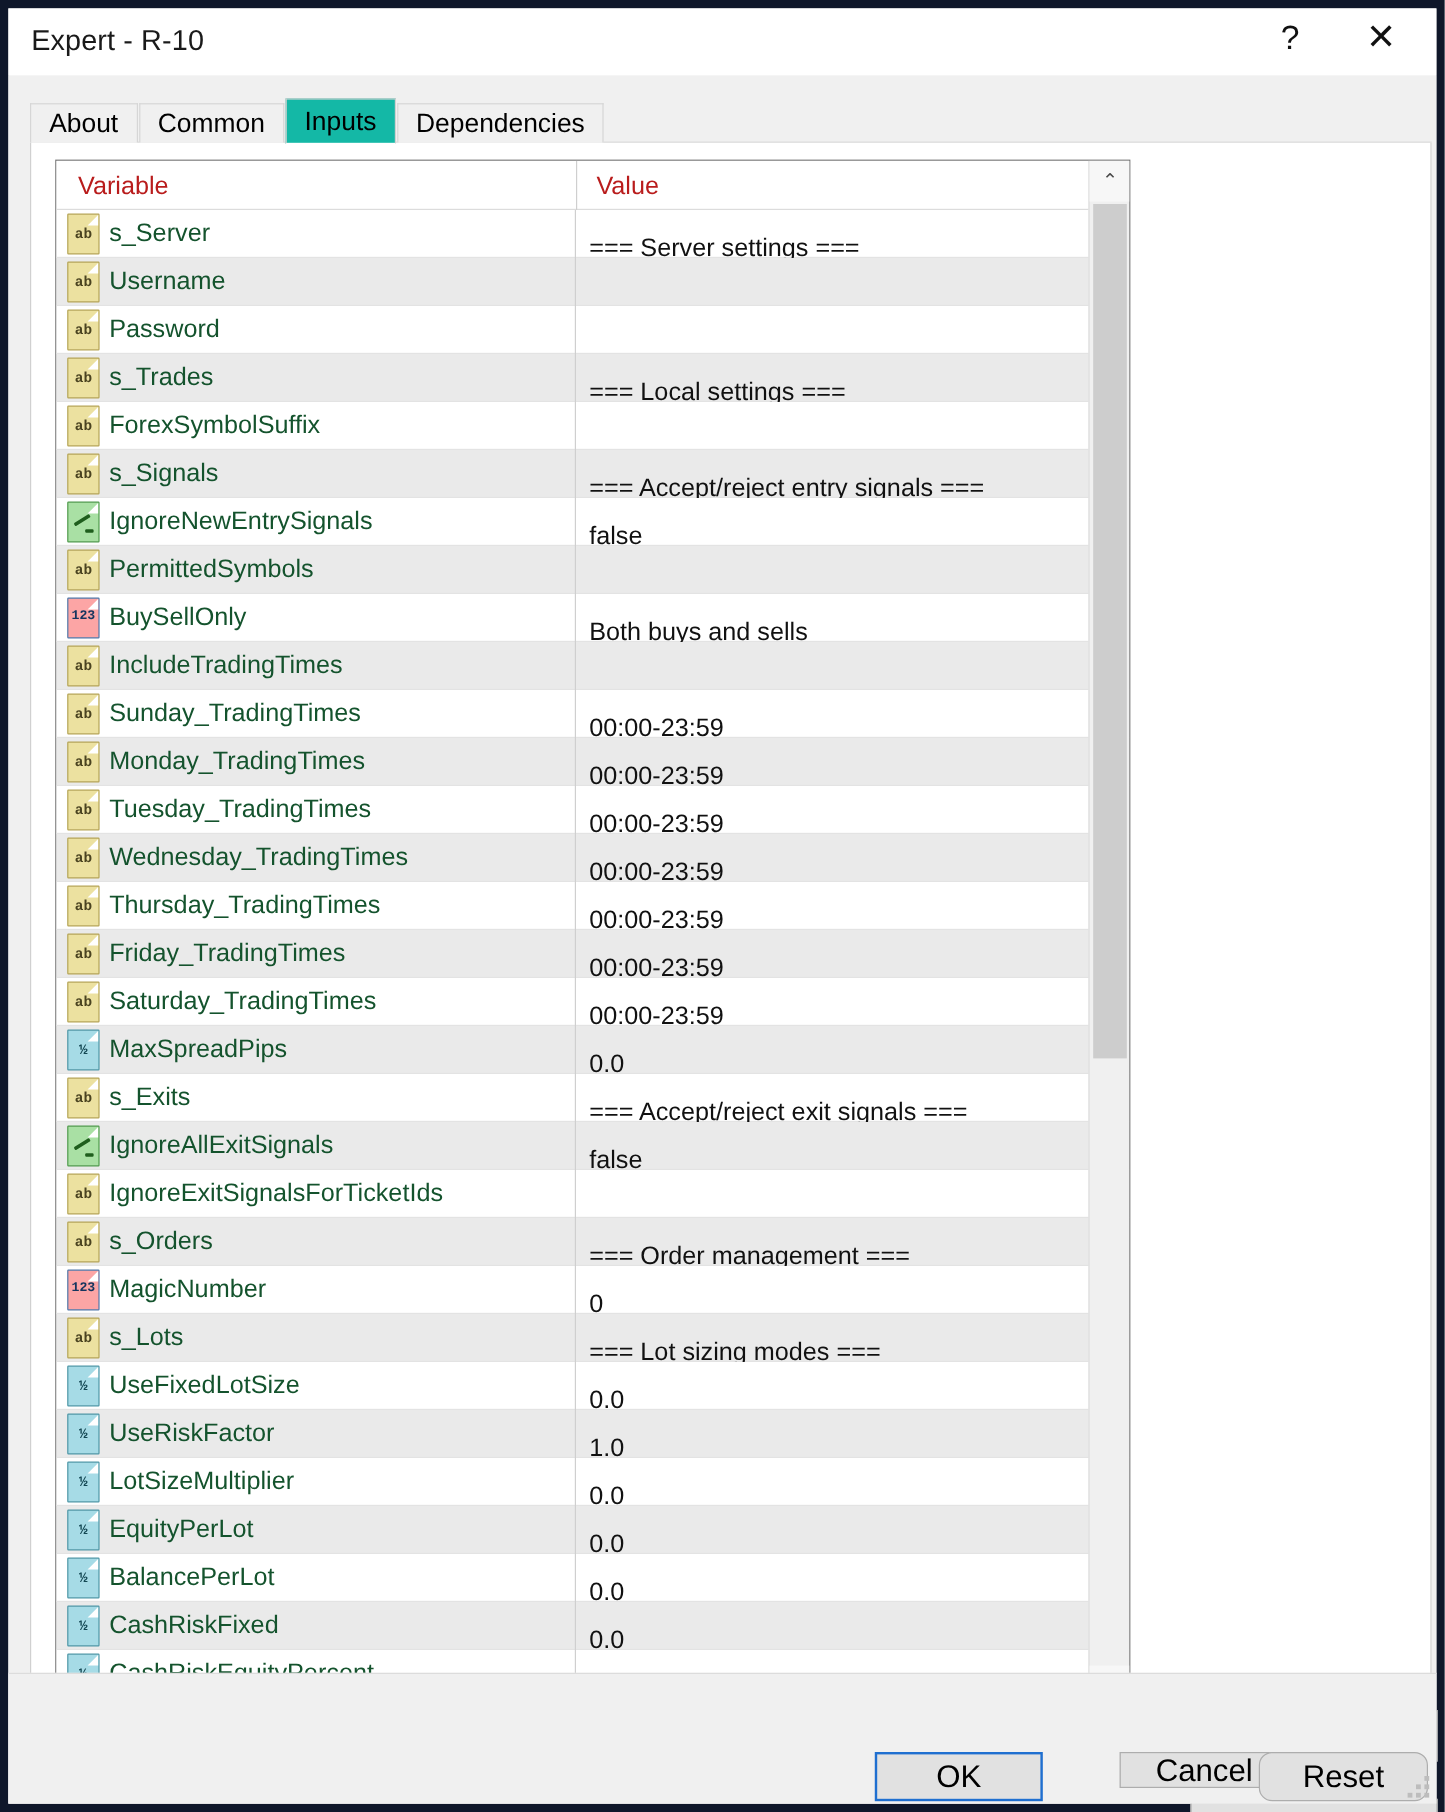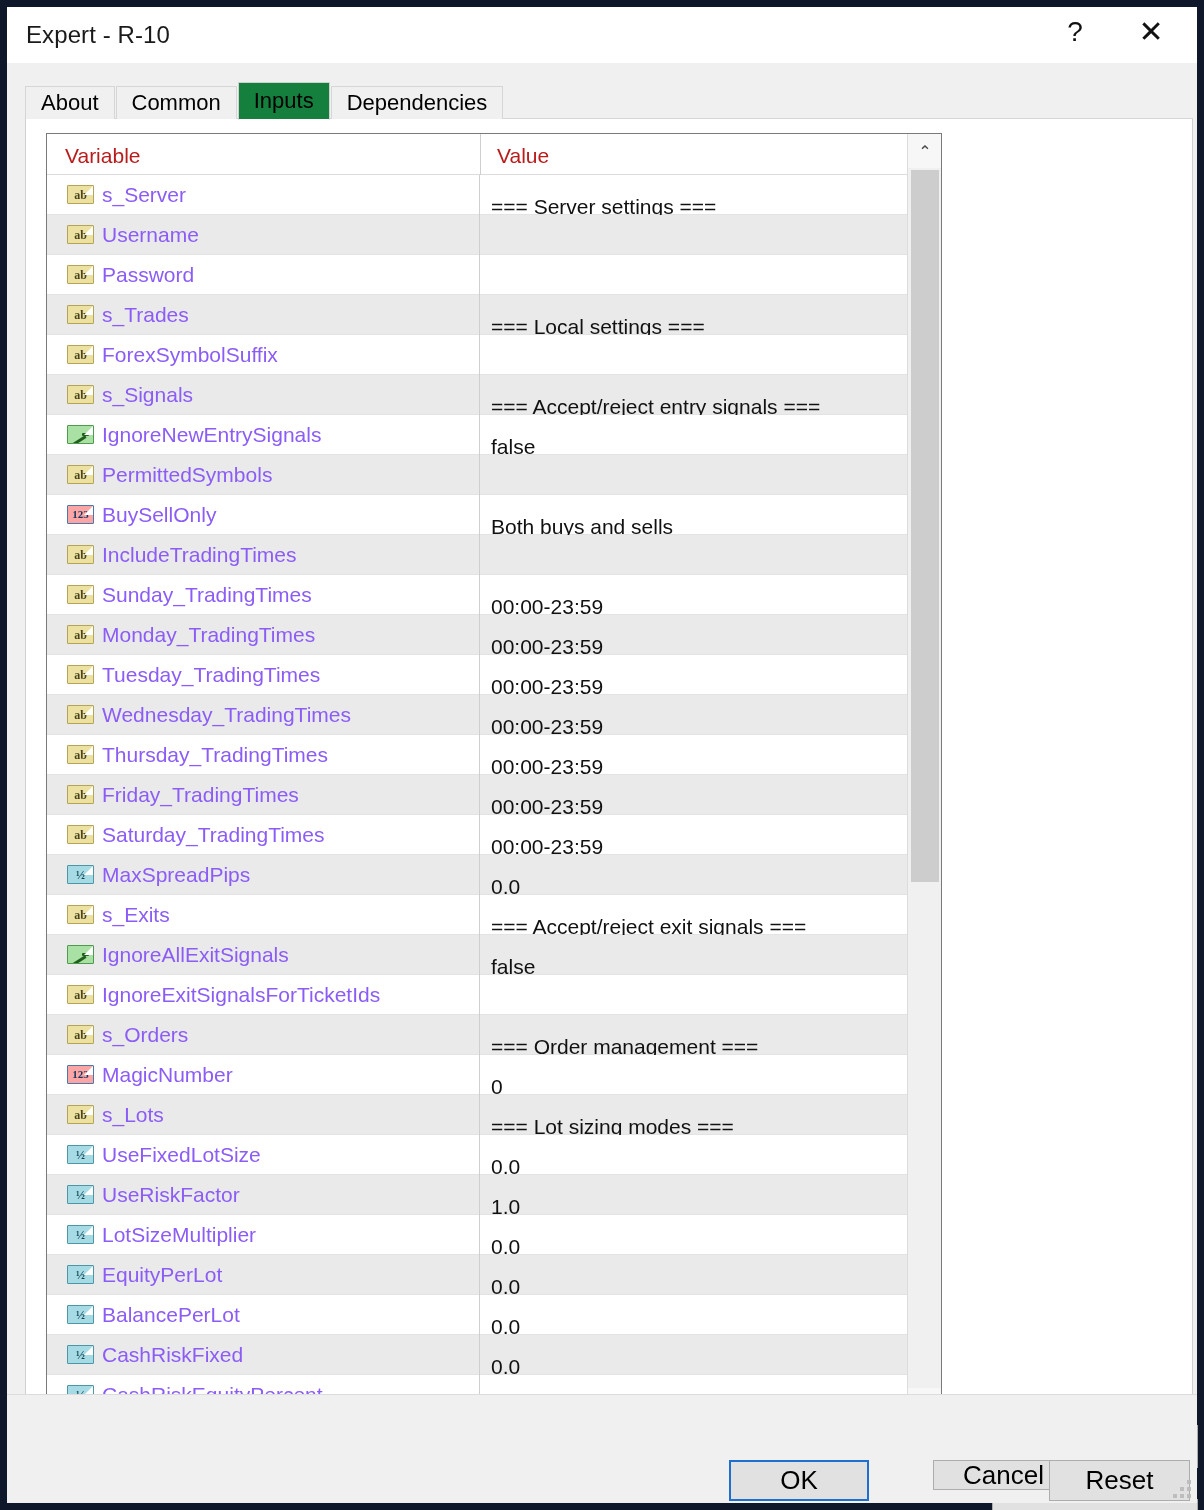--- a/index.html
+++ b/index.html
@@ -47,21 +47,21 @@
     height: 33px;
     padding: 0 15px;
     display: flex; align-items: center;
     font-size: 22px; color: #000;
     background: #f0f0f0;
     border: 1px solid #d6d6d6;
     border-bottom: none;
     margin-right: 1px;
   }
   .tab.active {
-    background: #15803d;
+    background: #14b8a6;
     height: 38px;
     border: 1px solid #d0d0d0;
     border-bottom: 1px solid #ffffff;
     position: relative; z-index: 3;
     margin-bottom: -1px;
   }
   .tabs-underline {
     position: absolute; left: 18px; top: 55px; width: 1168px; height: 1px;
     background: #d6d6d6;
   }
@@ -114,33 +114,33 @@
     flex: none;
     border-right: 1px solid #cfcfcf;
   }
   .row .valcell {
     padding-left: 11px;
     font-size: 21px; color: #111;
     white-space: nowrap;
     margin-top: 24px;
   }
   .vname {
-    font-size: 21px; color: #8b5cf6;
+    font-size: 21px; color: #14532d;
     margin-left: 8px; white-space: nowrap;
   }
 
   
   .ic {
     position: relative; flex: none;
-    width: 27px; height: 19px;
-    margin-left: 20px;
+    width: 27px; height: 34px;
+    margin-left: 9px;
     border-radius: 1px;
     display: flex; align-items: center; justify-content: center;
     font-size: 12px; font-weight: bold;
-    font-family: Liberation Serif, serif;
+    font-family: Liberation Mono, monospace;
     line-height: 1;
     overflow: hidden;
   }
   .ic:after { 
     content: ""; position: absolute; right: 0; top: 0;
     border-width: 0 0 9px 9px; border-style: solid;
   }
   .ic.str { background: #ece1a0; border: 1px solid #b5a455; color: #4a4320; }
   .ic.str:after { border-color: transparent transparent #ffffff transparent; }
   .ic.bool { background: #a9e0a4; border: 1px solid #4f9a4c; color: #1f5e1d; }
@@ -196,21 +196,21 @@
   .bottombar {
     position: absolute; left: 0; bottom: 0; right: 0; height: 109px;
     background: #f0f0f0;
     border-top: 1px solid #dcdcdc;
   }
   .btn-ok {
     position: absolute; left: 722px; top: 1453px; width: 140px; height: 41px;
     border: 2px solid #1f6fd0;
   }
   .btn-cancel { position: absolute; left: 926px; top: 1453px; width: 141px; height: 30px; }
-  .btn-reset { position: absolute; left: 1042px; top: 1453px; width: 141px; height: 41px; }
+  .btn-reset { position: absolute; left: 1042px; top: 1453px; width: 141px; height: 41px; border-radius: 11px; }
 
   .grip { position: absolute; right: 6px; bottom: 5px; width: 18px; height: 18px; }
   .grip i {
     position: absolute; width: 4px; height: 4px; background: #bdbdbd;
   }
 </style>
 </head>
 <body>
 
 <div class="window">

